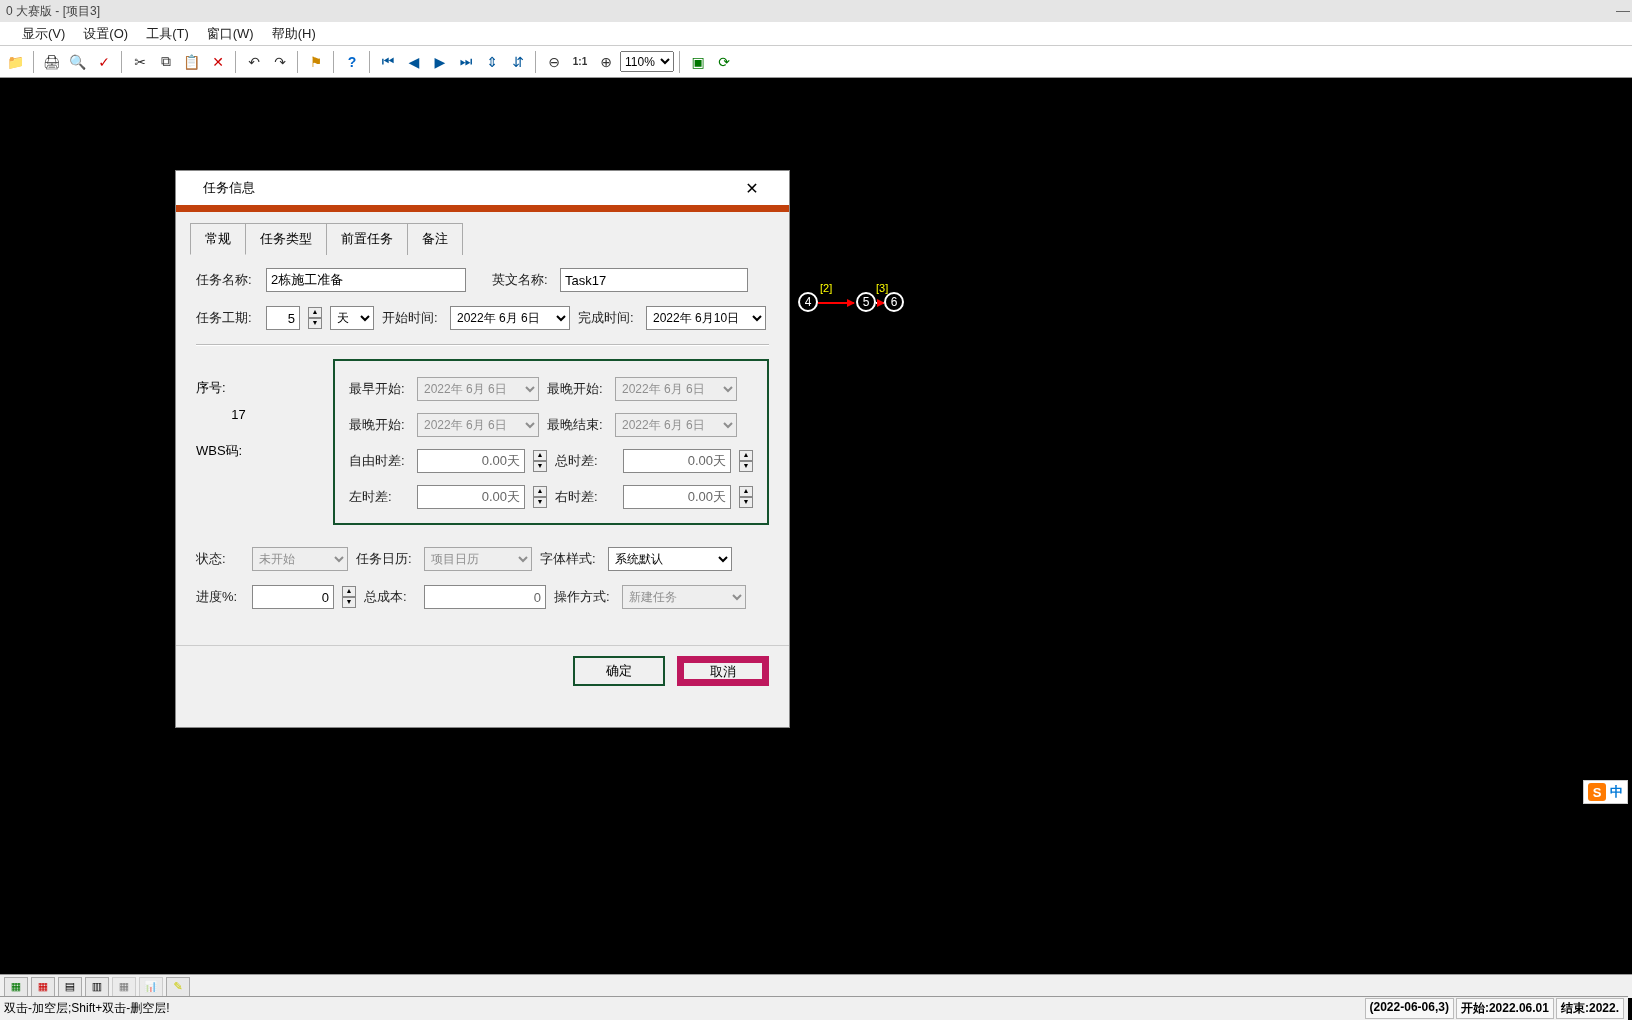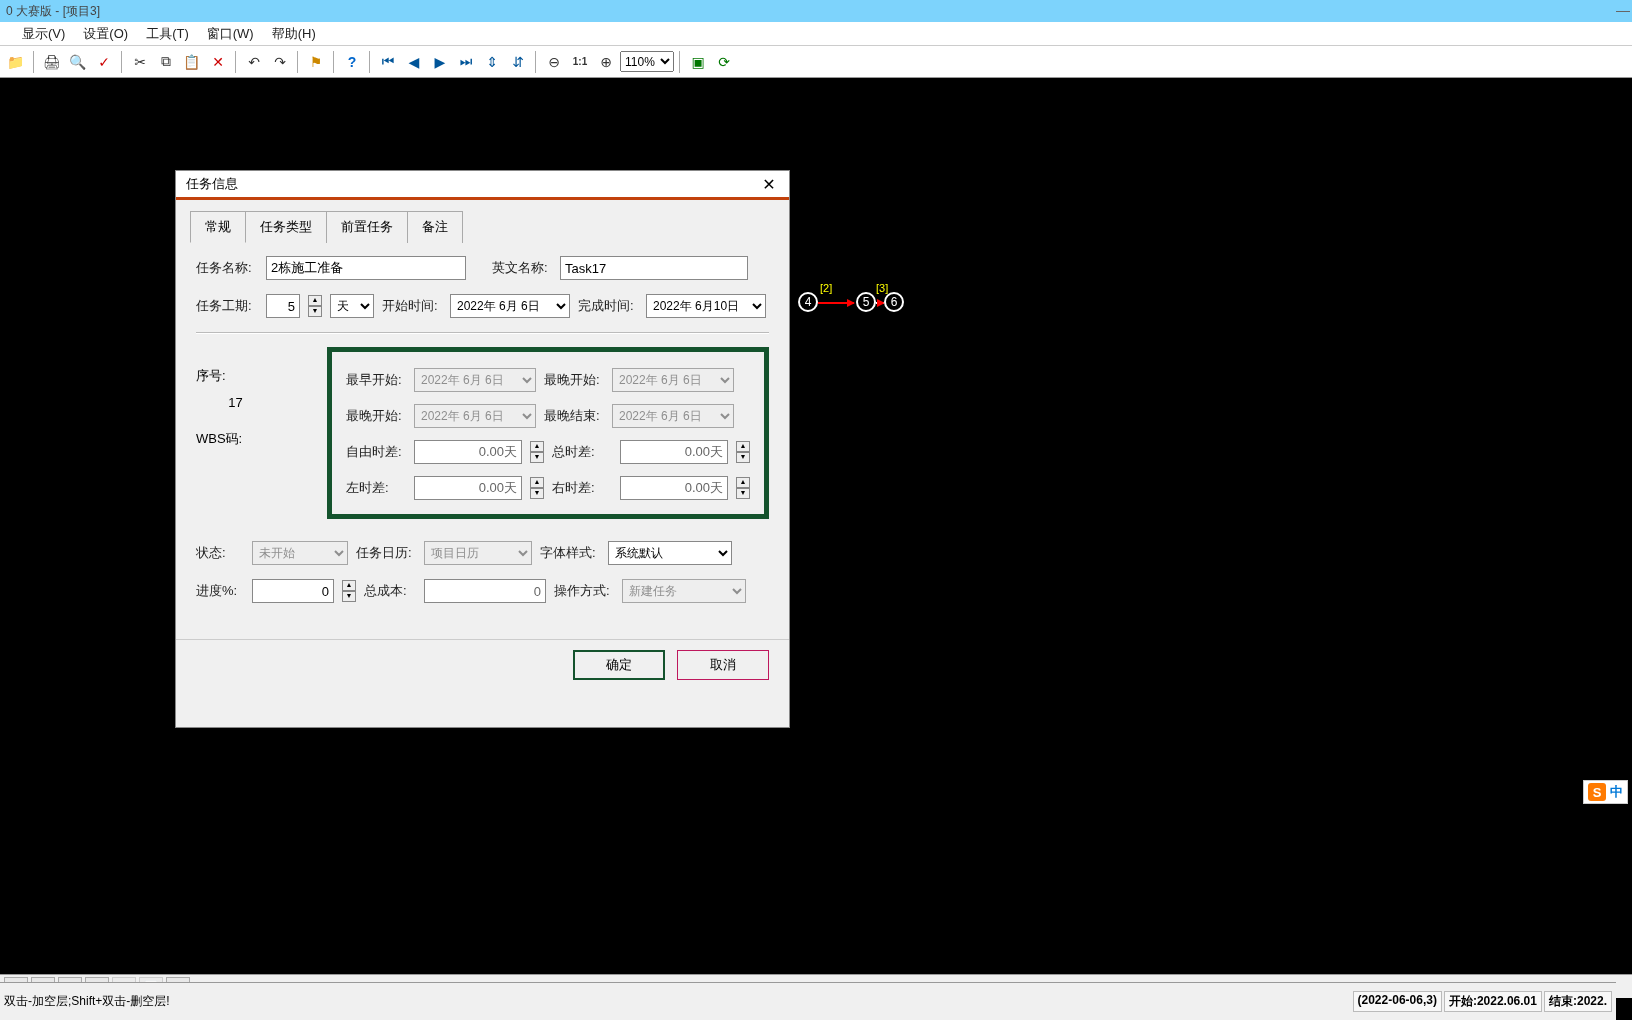--- a/index.html
+++ b/index.html
@@ -1,60 +1,60 @@
 <!DOCTYPE html>
 <html><head>
 <meta charset="utf-8">
 <style>
 * { box-sizing: border-box; margin: 0; padding: 0; font-family: "Microsoft YaHei", SimSun, sans-serif; }
 body { width: 1632px; height: 1020px; background: #000; overflow: hidden; position: relative; }
 
-.title-bar { height: 22px; background: #7dd3fc; color: #444; font-size: 12px; padding: 3px 6px; display: flex; align-items: center; }
+.title-bar { height: 22px; background: #e5e5e5; color: #444; font-size: 12px; padding: 3px 6px; display: flex; align-items: center; }
 .menu-bar { height: 24px; background: #fff; display: flex; align-items: center; gap: 18px; padding: 0 4px; font-size: 13px; color: #222; border-bottom: 1px solid #ccc; }
 .menu-item { cursor: default; }
 .toolbar { height: 32px; background: #fff; display: flex; align-items: center; gap: 2px; padding: 2px 4px; border-bottom: 1px solid #999; }
 .tbtn { width: 24px; height: 24px; display: flex; align-items: center; justify-content: center; font-size: 14px; color: #333; border: 1px solid transparent; }
 .tsep { width: 2px; height: 22px; border-left: 1px solid #aaa; margin: 0 3px; }
 .zoom-sel { width: 54px; height: 21px; font-size: 12px; }
 
 .canvas { position: absolute; top: 78px; left: 0; right: 0; bottom: 48px; background: #000; }
 .node { position: absolute; width: 20px; height: 20px; border: 2px solid #fff; border-radius: 50%; color: #fff; font-size: 12px; display: flex; align-items: center; justify-content: center; background: #000; }
 .node-label { position: absolute; color: #ff0; font-size: 11px; }
 .edge { position: absolute; height: 2px; background: #f00; }
 .edge::after { content: ''; position: absolute; right: -1px; top: -3px; border-left: 8px solid #f00; border-top: 4px solid transparent; border-bottom: 4px solid transparent; }
 
 .dialog { position: absolute; left: 175px; top: 170px; width: 615px; height: 558px; background: #f0f0f0; border: 1px solid #888; box-shadow: 2px 2px 8px rgba(0,0,0,0.4); }
-.dlg-title { height: 29px; background: #fff; display: flex; align-items: center; padding: 0 10px; font-size: 13px; border-bottom: 3px solid #c2410c; }
+.dlg-title { height: 41px; background: #fff; display: flex; align-items: center; padding: 0 27px; font-size: 13px; border-bottom: 7px solid #c2410c; }
 .dlg-close { margin-left: auto; width: 20px; height: 20px; display: flex; align-items: center; justify-content: center; font-size: 16px; }
 .tabs { display: flex; padding: 10px 14px 0; gap: 0; }
 .tab { padding: 6px 14px; font-size: 13px; border: 1px solid #aaa; background: #f0f0f0; border-bottom: none; position: relative; top: 1px; }
 .tab.active { background: #f0f0f0; border-bottom: 1px solid #f0f0f0; z-index: 1; }
 .tab:not(.active) { border-left: none; }
 .dlg-body { padding: 14px 20px; font-size: 13px; }
 .row { display: flex; align-items: center; margin-bottom: 14px; gap: 8px; }
 .lbl { width: 62px; color: #222; }
 .lbl2 { width: 60px; color: #222; }
 input.txt, input.num { height: 24px; border: 1px solid #888; padding: 0 4px; font-size: 13px; background: #fff; }
 input.num { text-align: right; }
 .spin { display: inline-flex; flex-direction: column; }
 .spin-btn { width: 14px; height: 11px; border: 1px solid #888; background: #eee; font-size: 7px; line-height: 7px; text-align: center; }
 .sel { height: 24px; border: 1px solid #888; background: #fff; font-size: 12px; padding: 0 2px; }
 .ro { background: #eee; color: #666; }
 .hr { height: 1px; background: #bbb; margin: 6px 0 14px; box-shadow: 0 1px 0 #fff; }
 .midbox { display: flex; gap: 8px; }
 .midleft { width: 100px; padding-top: 20px; }
-.midright { flex: 1; border: 5px solid #14532d; padding: 16px 14px 10px; background: #f0f0f0; margin-left: 44px; }
+.midright { flex: 1; border: 2px solid #14532d; padding: 16px 14px 10px; background: #f0f0f0; margin-left: 44px; }
 .midright .row { margin-bottom: 12px; }
 .footer-btns { display: flex; justify-content: flex-end; gap: 12px; padding: 10px 20px; border-top: 1px solid #ccc; margin-top: 8px; }
-.btn { width: 92px; height: 30px; border: 1px solid #be185d; background: #f0f0f0; font-size: 13px; }
+.btn { width: 92px; height: 30px; border: 7px solid #be185d; background: #f0f0f0; font-size: 13px; }
 .btn.primary { border: 2px solid #14532d; }
 
 .bottom-bar { position: absolute; bottom: 22px; left: 0; right: 0; height: 24px; background: #f0f0f0; display: flex; align-items: center; gap: 3px; padding: 0 4px; border-top: 1px solid #999; }
 .bbtn { width: 24px; height: 20px; border: 1px solid #aaa; background: #e8e8e8; font-size: 11px; display: flex; align-items: center; justify-content: center; }
-.status-bar { position: absolute; bottom: 0; left: 0; right: 16px; height: 38px; background: #f0f0f0; display: flex; align-items: center; font-size: 12px; padding: 0 4px; border-top: 1px solid #999; }
+.status-bar { position: absolute; bottom: 0; left: 0; right: 4px; height: 24px; background: #f0f0f0; display: flex; align-items: center; font-size: 12px; padding: 0 4px; border-top: 1px solid #999; }
 .status-right { margin-left: auto; display: flex; gap: 2px; font-weight: bold; }
 .status-cell { border: 1px solid #bbb; padding: 1px 4px; background: #f8f8f8; }
 
 .ime-badge { position: absolute; right: 4px; top: 780px; background: #fff; border: 1px solid #ccc; padding: 2px 4px; display: flex; align-items: center; gap: 4px; font-size: 13px; box-shadow: 0 1px 3px rgba(0,0,0,0.3); }
 .ime-s { background: #ff7a00; color: #fff; width: 18px; height: 18px; border-radius: 3px; display: flex; align-items: center; justify-content: center; font-weight: bold; }
 .ime-c { color: #0078d7; font-weight: bold; }
 
 .win-ctl { position: absolute; right: 2px; top: 2px; color: #666; font-size: 14px; }
 </style>
 </head>

